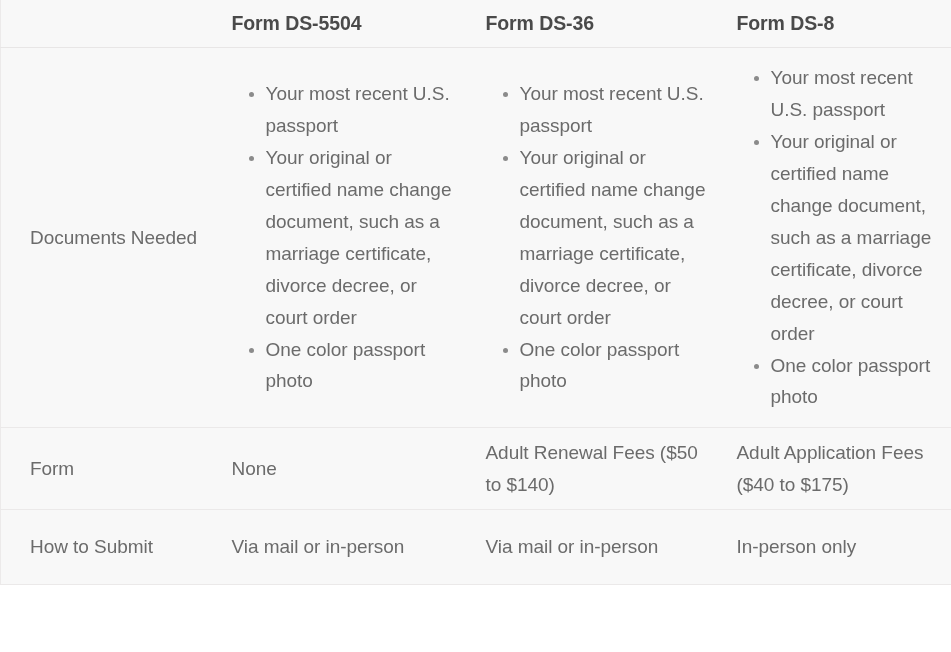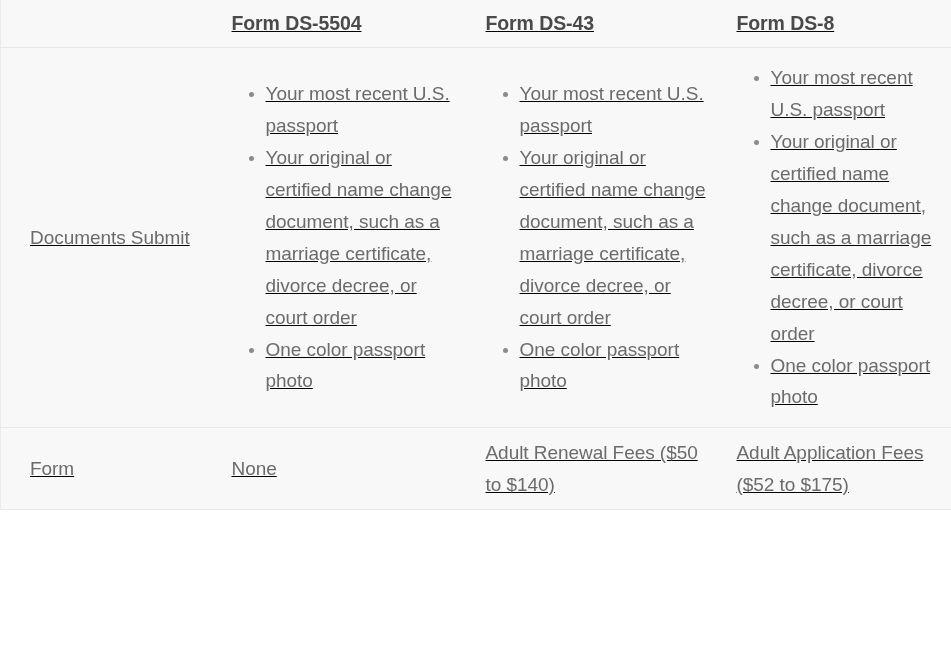--- a/index.html
+++ b/index.html
@@ -15,21 +15,20 @@
     -webkit-font-smoothing: antialiased;
   }
 
   .comparison-table {
     width: 951px;
     border-collapse: collapse;
     table-layout: fixed;
     background: #fde047;
     border-left: 1px solid #eceaea;
     border-right: 1px solid #eceaea;
-    text-decoration: underline;
   }
 
   .comparison-table col.col-label   { width: 214px; }
   .comparison-table col.col-a       { width: 254px; }
   .comparison-table col.col-b       { width: 251px; }
   .comparison-table col.col-c       { width: 232px; }
 
   thead th {
     background: #f8f8f8;
     border-bottom: 1px solid #e8e6e6;
@@ -105,29 +104,29 @@
     <col class="col-label">
     <col class="col-a">
     <col class="col-b">
     <col class="col-c">
   </colgroup>
 
   <thead>
     <tr>
       <th class="blank-head label-head"></th>
       <th class="value-head">Form DS-5504</th>
-      <th class="value-head">Form DS-43</th>
+      <th class="value-head">Form DS-36</th>
       <th class="value-head">Form DS-8</th>
     </tr>
   </thead>
 
   <tbody>
 
     <tr class="row-docs">
-      <td class="label-cell">Documents Submit</td>
+      <td class="label-cell">Documents Needed</td>
       <td class="docs-cell">
         <ul class="doc-list">
           <li>Your most recent U.S. passport</li>
           <li>Your original or certified name change document, such as a marriage certificate, divorce decree, or court order</li>
           <li>One color passport photo</li>
         </ul>
       </td>
       <td class="docs-cell">
         <ul class="doc-list">
           <li>Your most recent U.S. passport</li>
@@ -141,18 +140,24 @@
           <li>Your original or certified name change document, such as a marriage certificate, divorce decree, or court order</li>
           <li>One color passport photo</li>
         </ul>
       </td>
     </tr>
 
     <tr class="row-fees">
       <td class="label-cell">Form</td>
       <td class="value-cell">None</td>
       <td class="value-cell">Adult Renewal Fees ($50 to $140)</td>
-      <td class="value-cell">Adult Application Fees ($52 to $175)</td>
+      <td class="value-cell">Adult Application Fees ($40 to $175)</td>
     </tr>
 
+    <tr class="row-submit">
+      <td class="label-cell">How to Submit</td>
+      <td class="value-cell">Via mail or in-person</td>
+      <td class="value-cell">Via mail or in-person</td>
+      <td class="value-cell">In-person only</td>
+    </tr>
 
   </tbody>
 </table>
 
 </body></html>

